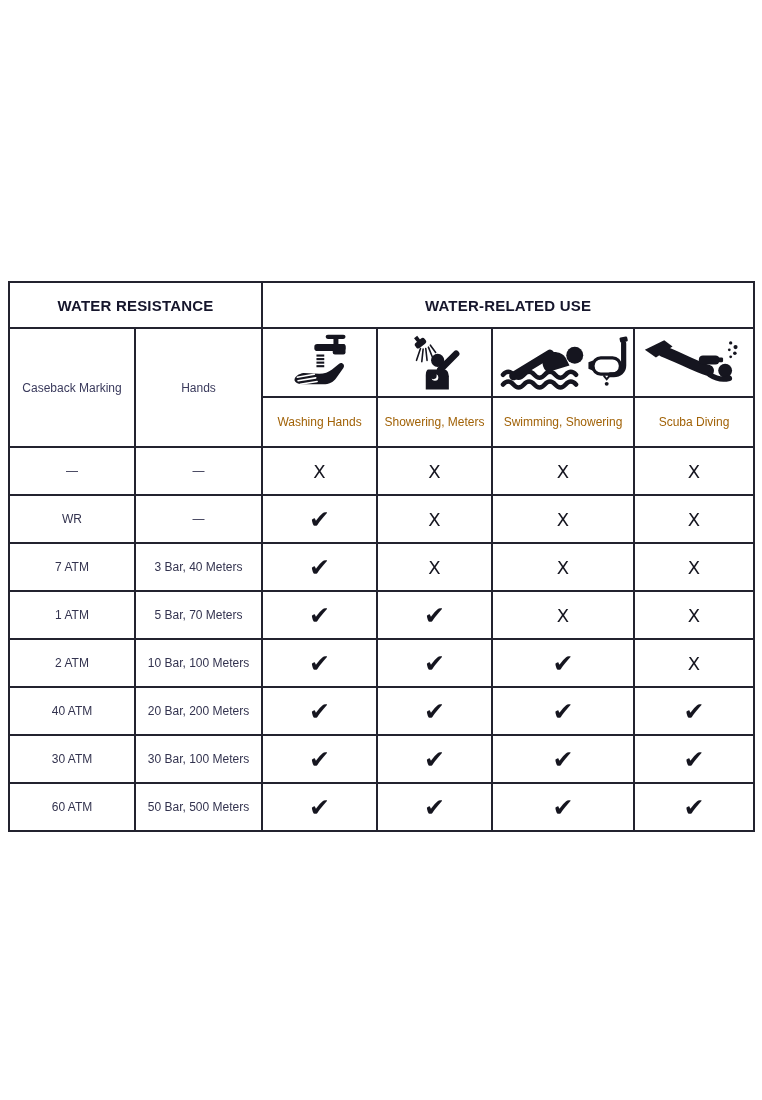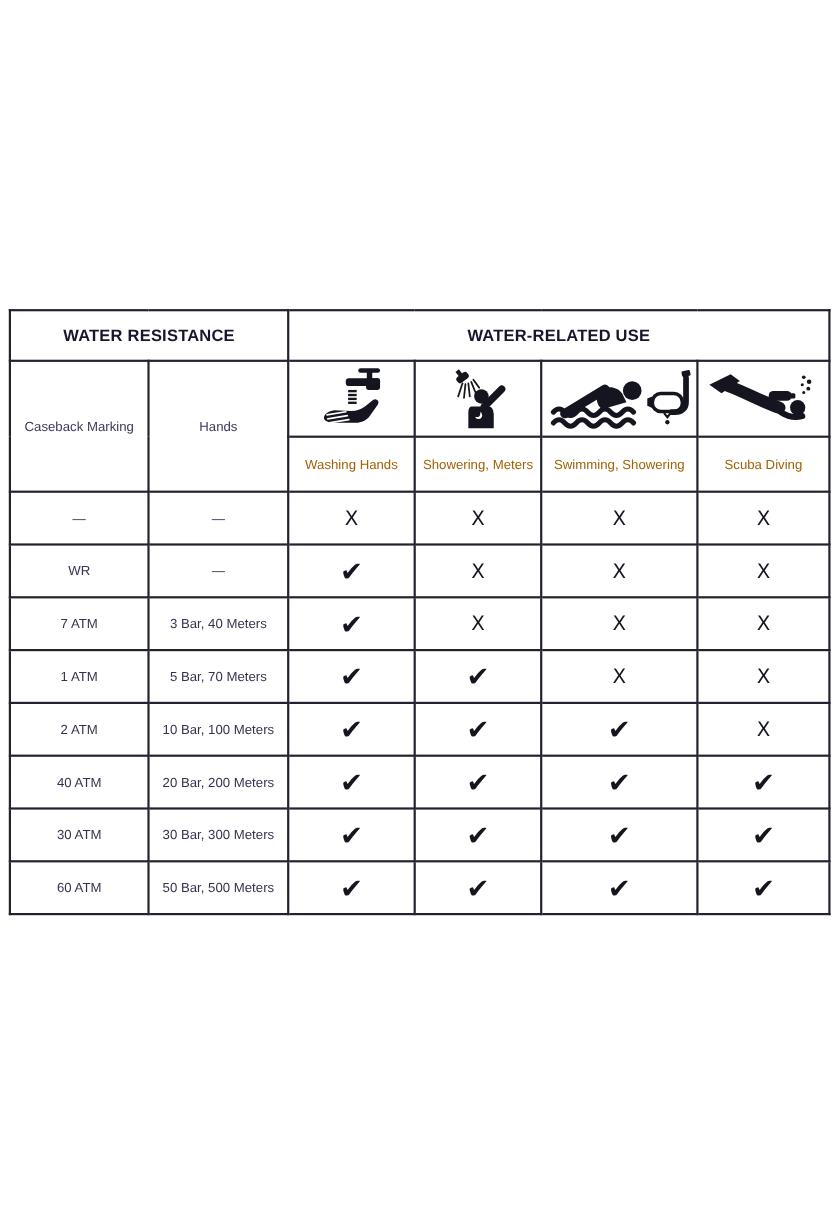--- a/index.html
+++ b/index.html
@@ -211,21 +211,21 @@
       <td class="marking-cell">40 ATM</td>
       <td class="depth-cell">20 Bar, 200 Meters</td>
       <td class="mark-cell mark-check">✔</td>
       <td class="mark-cell mark-check">✔</td>
       <td class="mark-cell mark-check">✔</td>
       <td class="mark-cell mark-check">✔</td>
     </tr>
 
     <tr class="data-row">
       <td class="marking-cell">30 ATM</td>
-      <td class="depth-cell">30 Bar, 300 Meters</td>
+      <td class="depth-cell">30 Bar, 100 Meters</td>
       <td class="mark-cell mark-check">✔</td>
       <td class="mark-cell mark-check">✔</td>
       <td class="mark-cell mark-check">✔</td>
       <td class="mark-cell mark-check">✔</td>
     </tr>
 
     <tr class="data-row">
       <td class="marking-cell">60 ATM</td>
       <td class="depth-cell">50 Bar, 500 Meters</td>
       <td class="mark-cell mark-check">✔</td>

